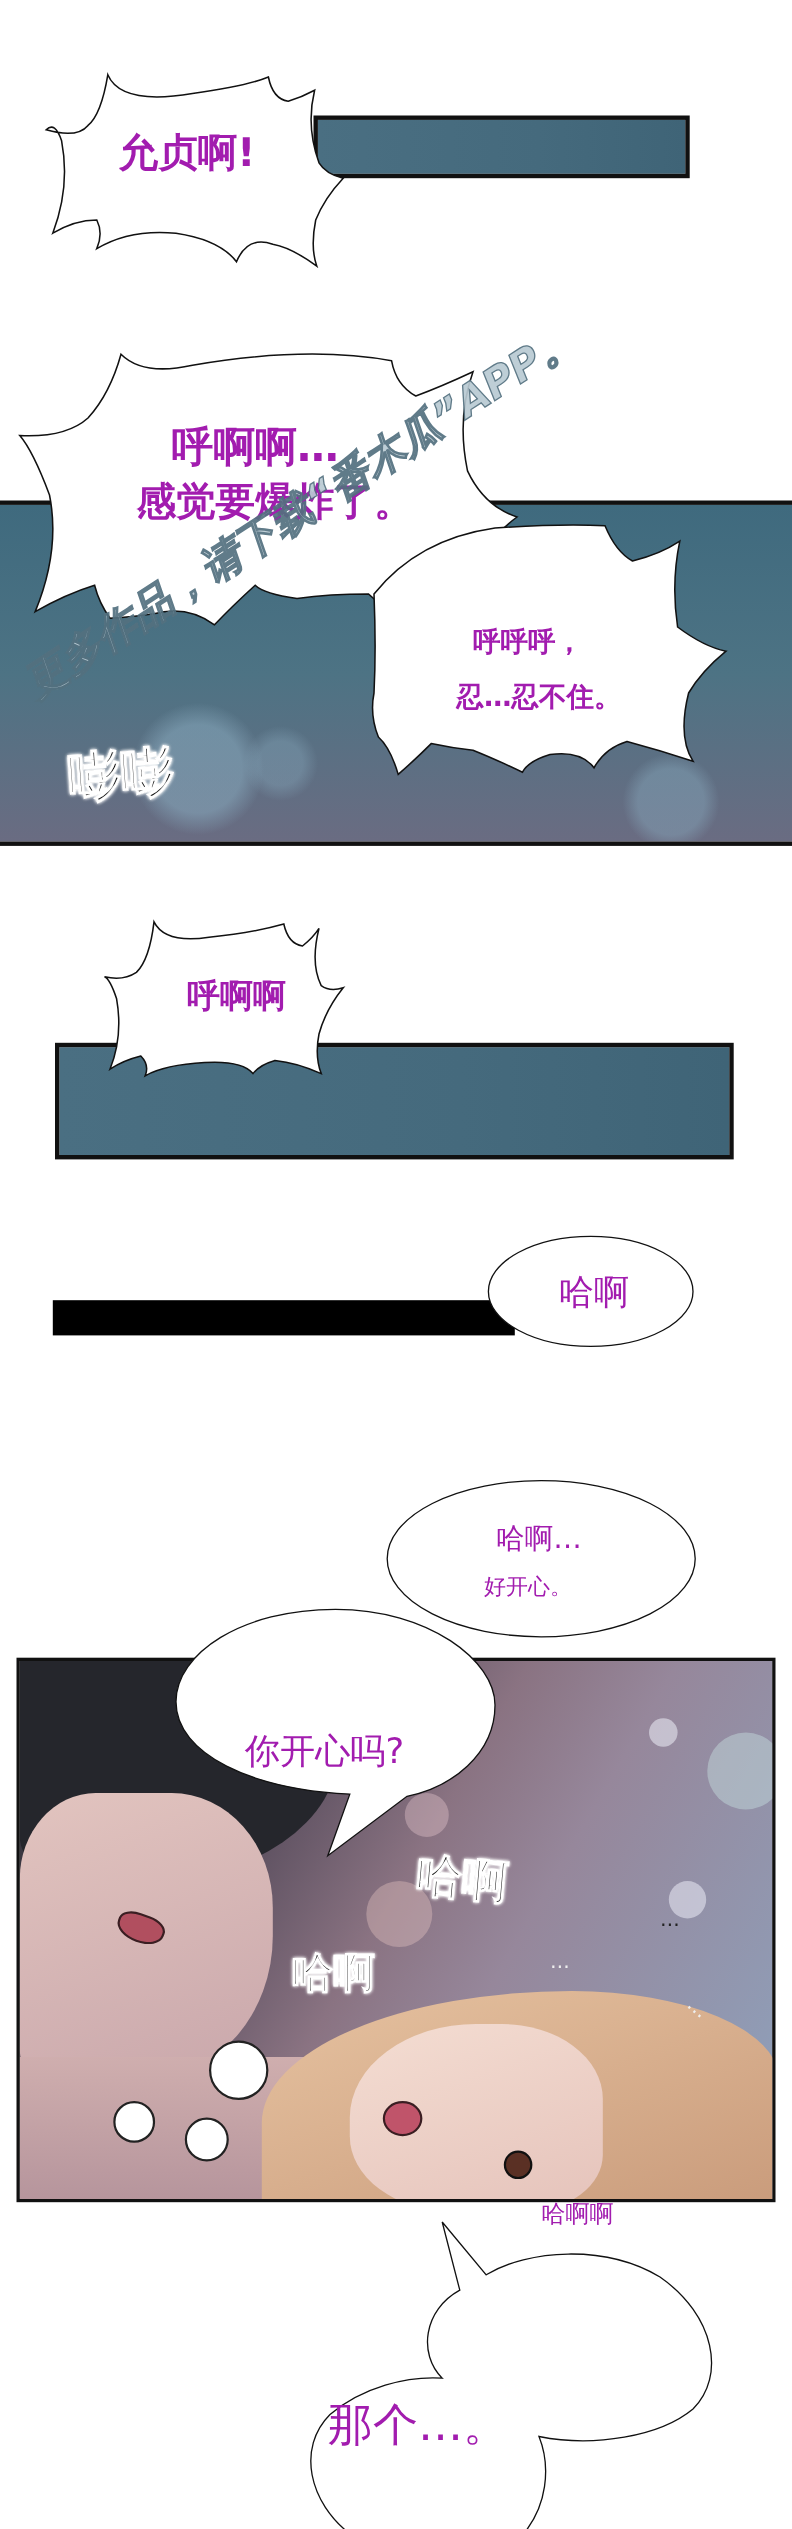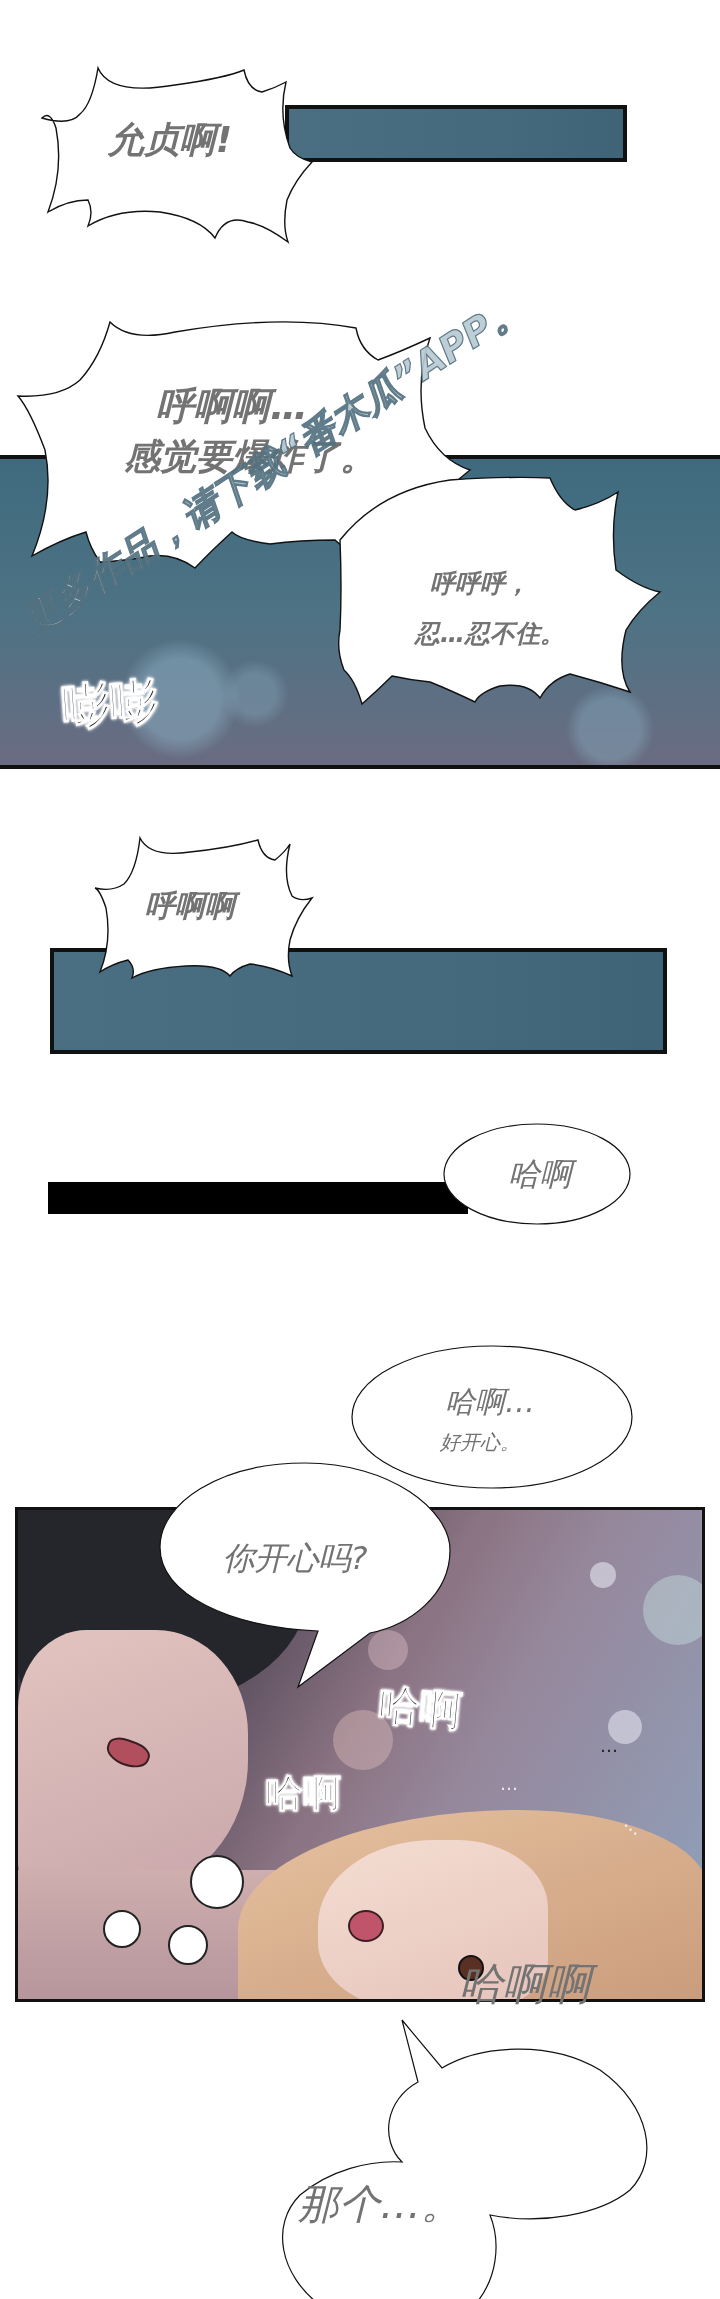--- a/index.html
+++ b/index.html
@@ -1,22 +1,22 @@
 <!DOCTYPE html>
 <html><head>
 <meta charset="utf-8">
 <style>
   html, body { margin: 0; padding: 0; background: #ffffff; }
   body { width: 720px; height: 2299px; position: relative; overflow: hidden;
          font-family: "DejaVu Sans", "Liberation Sans", sans-serif; }
   .abs { position: absolute; }
   .panel-strip { background: linear-gradient(90deg, #4a6f82 0%, #456a7d 60%, #3f6477 100%);
                  border: 4px solid #111; box-sizing: border-box; }
-  .txt { position: absolute; color: #737373; font-weight: bold; text-align: center;
-         line-height: 1.28; white-space: nowrap; font-style: italic; }
+  .txt { position: absolute; color: #a21caf; font-weight: bold; text-align: center;
+         line-height: 1.28; white-space: nowrap; }
   .sfx { position: absolute; color: #111; font-weight: 900; white-space: nowrap;
          -webkit-text-stroke: 1px #fff; text-shadow: 0 0 3px #fff, 0 0 3px #fff, 0 0 4px #fff; }
   .watermark { position: absolute; color: #b9cad3; font-size: 38px; font-weight: bold;
                white-space: nowrap; transform-origin: left bottom;
                -webkit-text-stroke: 1.2px #53707f; opacity: .92; font-style: italic; }
   svg.bub { position: absolute; overflow: visible; }
   .scene { position: absolute; left: 15px; top: 1507px; width: 690px; height: 495px;
            border: 3px solid #111; box-sizing: border-box; overflow: hidden;
            background: linear-gradient(120deg, #2c2d33 0%, #524858 28%, #8a7382 48%, #96879b 62%, #8ea2bd 100%); }
 </style>
@@ -64,21 +64,21 @@
 <div class="watermark" style="left:40px; top:595px; transform: rotate(-33deg);">更多作品，请下载“番木瓜”APP。</div>
 
 <div class="abs panel-strip" style="left:50px; top:948px; width:617px; height:106px;"></div>
 <svg class="bub" style="left:0; top:780px;" width="720" height="220" viewBox="0 0 720 220">
   <path d="M140,58 Q150,78 190,72 Q230,68 258,60 Q262,78 275,80 Q285,72 290,64
            Q282,96 292,116 Q300,122 312,118 Q296,138 290,160 Q286,180 292,196
            Q270,186 250,184 Q236,188 230,196 Q220,184 186,186 Q150,188 132,198
            Q136,188 128,180 Q112,184 100,192 Q112,162 106,128 Q100,110 95,108
            Q112,112 124,104 Q136,92 140,58 Z" fill="#fff" stroke="#111" stroke-width="1.4"></path>
 </svg>
-<div class="txt" style="left:120px; top:887px; width:140px; font-size:30px;">呼啊啊</div>
+<div class="txt" style="left:120px; top:887px; width:140px; font-size:30px;text-align:right;">呼啊啊</div>
 
 <div class="abs" style="left:48px; top:1182px; width:420px; height:32px; background:#000;"></div>
 <svg class="bub" style="left:440px; top:1120px;" width="200" height="110" viewBox="0 0 200 110">
   <ellipse cx="97" cy="54" rx="93" ry="50" fill="#fff" stroke="#111" stroke-width="1.2"></ellipse>
 </svg>
 <div class="txt" style="left:480px; top:1154px; width:120px; font-size:32px; font-weight:normal;">哈啊</div>
 
 <div class="scene">
 
   <div class="abs" style="left:572px; top:52px; width:26px; height:26px; border-radius:50%; background:rgba(230,230,240,.6);"></div>
@@ -99,34 +99,34 @@
   <div class="abs" style="left:440px; top:445px; width:22px; height:22px; background:#5a3024; border:2px solid #111; border-radius:50%;"></div>
 
   <div class="abs" style="left:172px; top:345px; width:50px; height:50px; border-radius:50%; background:#fff; border:2px solid #222;"></div>
   <div class="abs" style="left:85px; top:400px; width:34px; height:34px; border-radius:50%; background:#fff; border:2px solid #222;"></div>
   <div class="abs" style="left:150px; top:415px; width:36px; height:36px; border-radius:50%; background:#fff; border:2px solid #222;"></div>
 </div>
 
 <svg class="bub" style="left:340px; top:1340px;" width="300" height="160" viewBox="0 0 300 160">
   <ellipse cx="152" cy="77" rx="140" ry="71" fill="#fff" stroke="#111" stroke-width="1.2"></ellipse>
 </svg>
-<div class="txt" style="left:410px; top:1383px; width:160px; font-size:30px; font-weight:normal;">哈啊…</div>
+<div class="txt" style="left:410px; top:1383px; width:160px; font-size:26px; font-weight:normal;">哈啊…</div>
 <div class="txt" style="left:400px; top:1430px; width:160px; font-size:20px; font-weight:normal;">好开心。</div>
 
 <svg class="bub" style="left:150px; top:1455px;" width="310" height="240" viewBox="0 0 310 240">
   <path d="M155,8 C240,8 300,55 300,95 C300,140 260,170 220,178 L148,232 L168,176
            C80,172 10,140 10,92 C10,48 70,8 155,8 Z" fill="#fff" stroke="#111" stroke-width="1.2"></path>
 </svg>
-<div class="txt" style="left:195px; top:1538px; width:200px; font-size:32px; font-weight:normal;">你开心吗?</div>
+<div class="txt" style="left:195px; top:1572px; width:200px; font-size:32px; font-weight:normal;">你开心吗?</div>
 
 <div class="sfx" style="left:378px; top:1680px; font-size:42px; transform:rotate(5deg);">哈啊</div>
 <div class="sfx" style="left:265px; top:1768px; font-size:38px;">哈啊</div>
 <div class="abs" style="left:600px; top:1735px; color:#222; font-size:18px;">…</div>
 <div class="abs" style="left:500px; top:1773px; color:#eee; font-size:18px;">…</div>
 <div class="abs" style="left:625px; top:1815px; color:#eee; font-size:18px; transform:rotate(40deg);">…</div>
 
 <svg class="bub" style="left:250px; top:1990px;" width="420" height="360" viewBox="0 0 420 360">
   <path d="M152,30 L192,78 C230,55 300,50 350,80 C400,115 410,170 380,200
            C350,225 290,235 240,225 C250,250 250,290 220,320 C180,345 110,345 70,315
            C30,285 20,235 50,205 C80,180 120,170 152,172 C130,150 135,110 168,92 Z" fill="#fff" stroke="#111" stroke-width="1.2"></path>
 </svg>
-<div class="txt" style="left:450px; top:1956px; width:150px; font-size:44px; font-weight:normal;">哈啊啊</div>
+<div class="txt" style="left:450px; top:2000px; width:150px; font-size:22px; font-weight:normal;">哈啊啊</div>
 <div class="txt" style="left:295px; top:2178px; width:170px; font-size:41px; font-weight:normal;">那个…。</div>
 
 </body></html>

